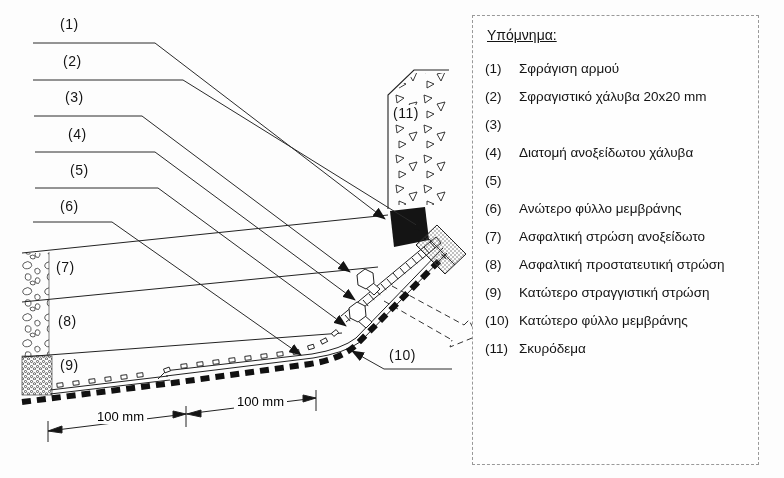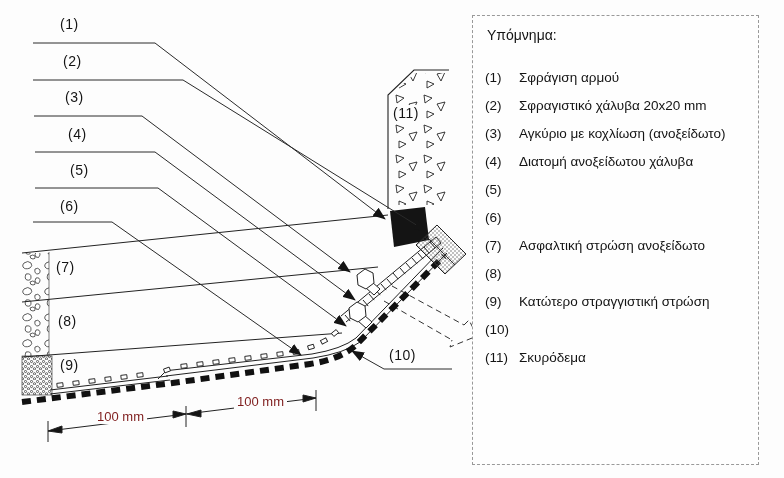--- a/index.html
+++ b/index.html
@@ -1,25 +1,25 @@
 <!DOCTYPE html>
 <html><head>
 <meta charset="utf-8">
 <style>
   html,body{margin:0;padding:0;background:#fff;}
   #stage{position:relative;width:784px;height:478px;background:#fdfdfd;overflow:hidden;
          font-family:"Liberation Sans", sans-serif;color:#141414;}
   svg{position:absolute;left:0;top:0;}
   .cl{position:absolute;font-size:14px;color:#141414;letter-spacing:0.5px;}
   .cl.bg{background:#fdfdfd;padding:0 2px;}
-  .dim{position:absolute;font-size:13px;color:#7f1d1d;background:#fdfdfd;padding:0 3px;}
+  .dim{position:absolute;font-size:13px;color:#000000;background:#fdfdfd;padding:0 3px;}
   .legend{position:absolute;left:472px;top:15px;width:287px;height:450px;
           border:1px dashed #999;background:#fefefe;box-sizing:border-box;
           padding:9px 8px 0 12px;font-size:13.5px;}
-  .legend-title{font-size:14px;margin:2px 0 26px 2px;}
+  .legend-title{text-decoration:underline;font-size:14px;margin:2px 0 17px 2px;}
   .legend-item{display:flex;line-height:17px;margin-bottom:11px;}
   .legend-item .num{width:34px;flex:none;}
 </style>
 </head>
 <body>
 
 <div id="stage">
 
   <svg width="784" height="478" viewBox="0 0 784 478">
     <defs>
@@ -167,45 +167,47 @@
     <div class="legend-item">
         <span class="num">(1)</span>
         <span>Σφράγιση αρμού</span>
       </div>
     <div class="legend-item">
         <span class="num">(2)</span>
         <span>Σφραγιστικό χάλυβα 20x20 mm</span>
       </div>
     <div class="legend-item">
         <span class="num">(3)</span>
-        <span>Αγκύριο με κοχλίωση (ανοξείδωτο)</span>
       </div>
     <div class="legend-item">
         <span class="num">(4)</span>
         <span>Διατομή ανοξείδωτου χάλυβα</span>
       </div>
     <div class="legend-item">
         <span class="num">(5)</span>
       </div>
     <div class="legend-item">
         <span class="num">(6)</span>
+        <span>Ανώτερο φύλλο μεμβράνης</span>
       </div>
     <div class="legend-item">
         <span class="num">(7)</span>
         <span>Ασφαλτική στρώση ανοξείδωτο</span>
       </div>
     <div class="legend-item">
         <span class="num">(8)</span>
+        <span>Ασφαλτική προστατευτική στρώση</span>
       </div>
     <div class="legend-item">
         <span class="num">(9)</span>
         <span>Κατώτερο στραγγιστική στρώση</span>
       </div>
     <div class="legend-item">
         <span class="num">(10)</span>
+        <span>Κατώτερο φύλλο μεμβράνης</span>
       </div>
     <div class="legend-item">
         <span class="num">(11)</span>
         <span>Σκυρόδεμα</span>
       </div>
   </div>
 
 </div>
 
 </body></html>

